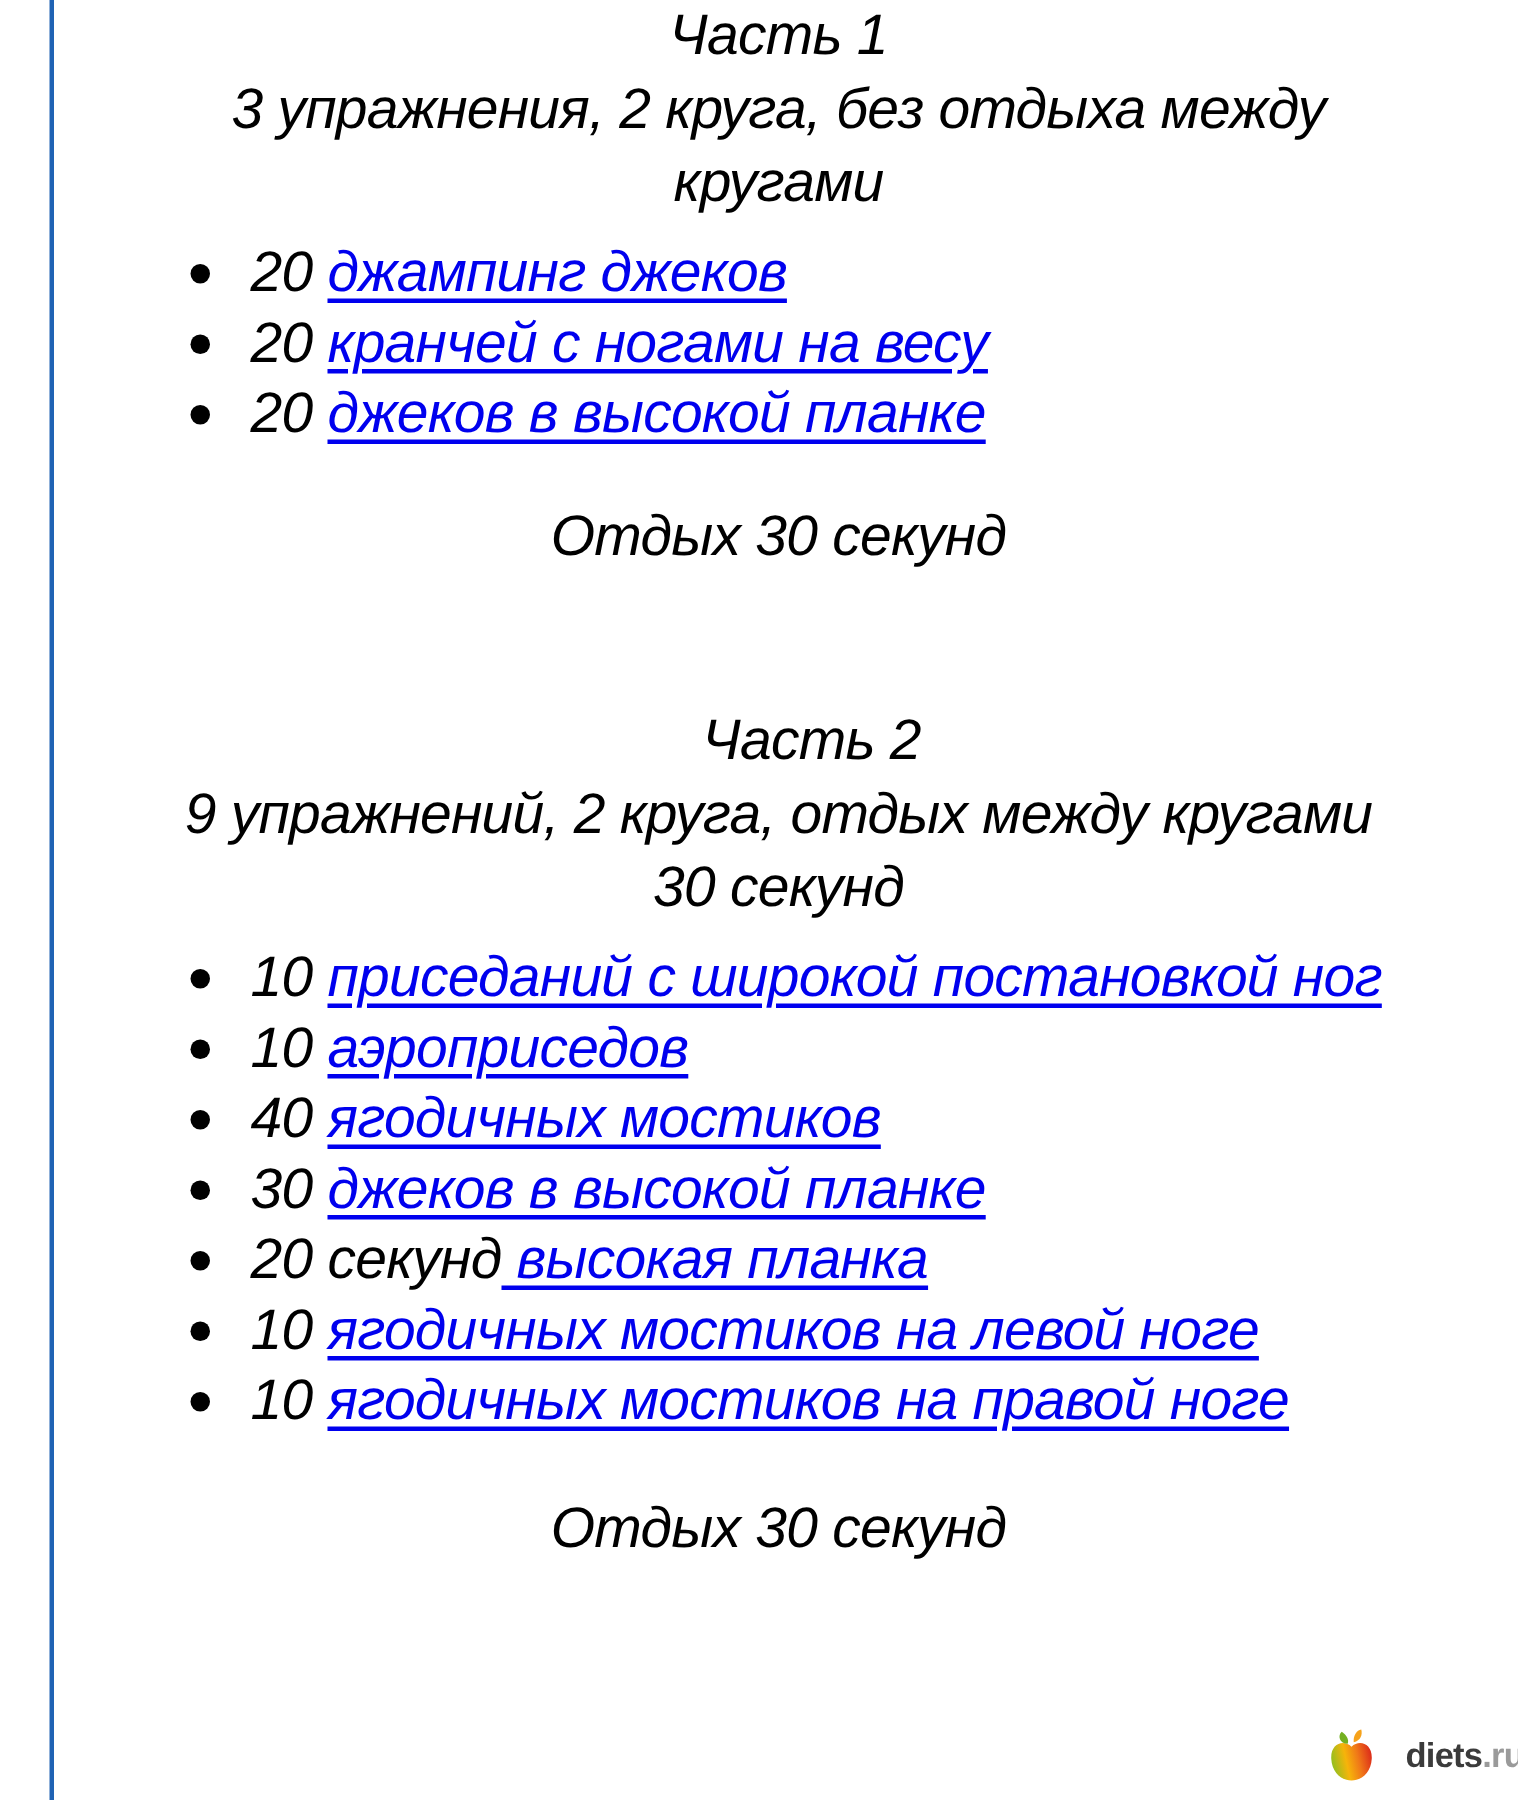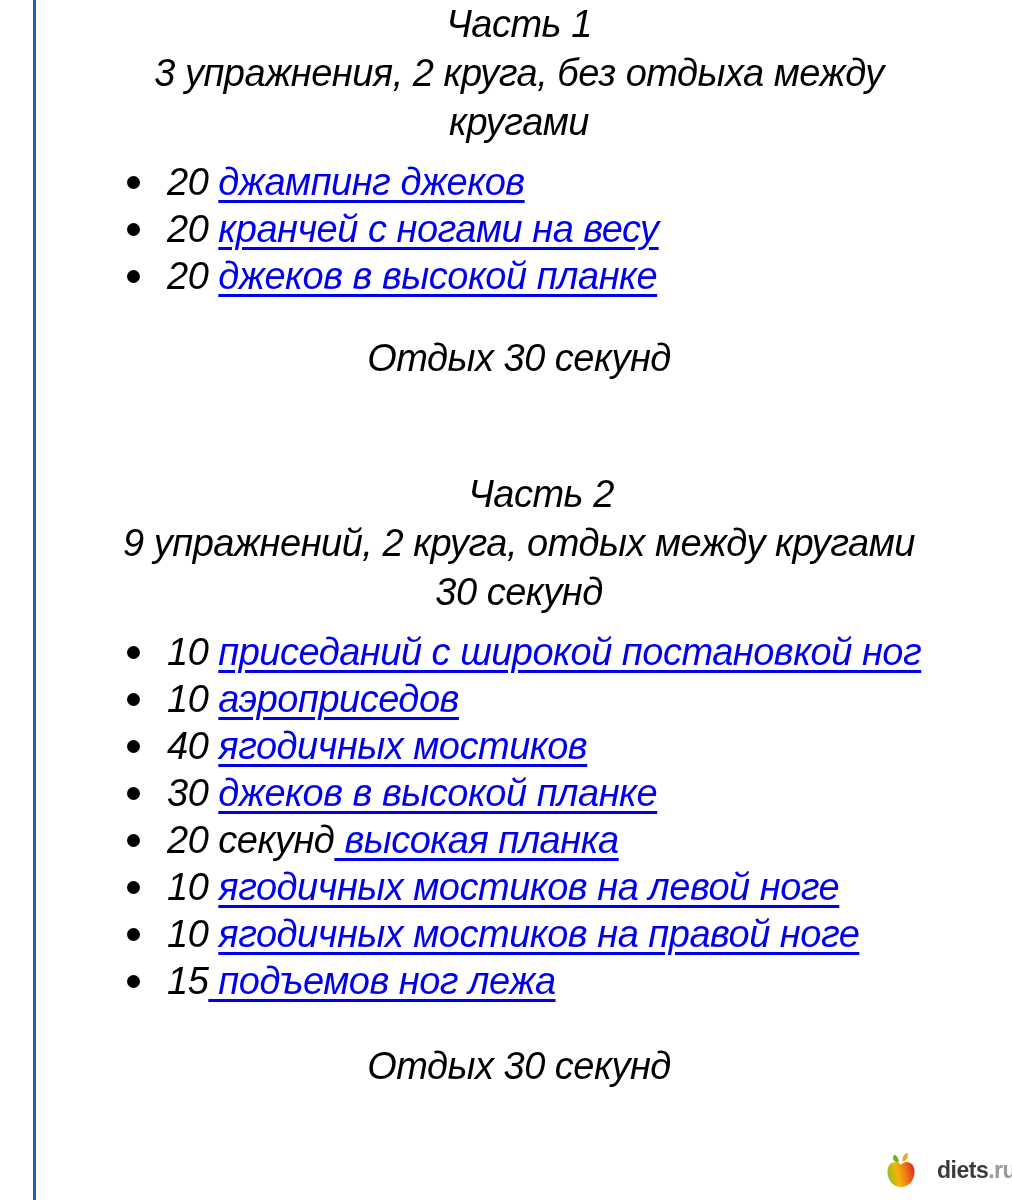--- a/index.html
+++ b/index.html
@@ -119,23 +119,20 @@
     </li>
     <li>
       <span>20 секунд</span><a class="xlink"> высокая планка</a>
     </li>
     <li>
       <span>10 </span><a class="xlink">ягодичных мостиков на левой ноге</a>
     </li>
     <li>
       <span>10 </span><a class="xlink">ягодичных мостиков на правой ноге</a>
     </li>
-    <li>
-      <span>15</span><a class="xlink"> подъемов ног лежа</a>
-    </li>
   </ul>
 
   <div class="line rest2">Отдых 30 секунд</div>
 
 </div>
 
 <div class="site-logo">
   <span style="display:inline-flex;">
     <svg width="34" height="36" viewBox="0 0 34 36" xmlns="http://www.w3.org/2000/svg">
       <defs>

